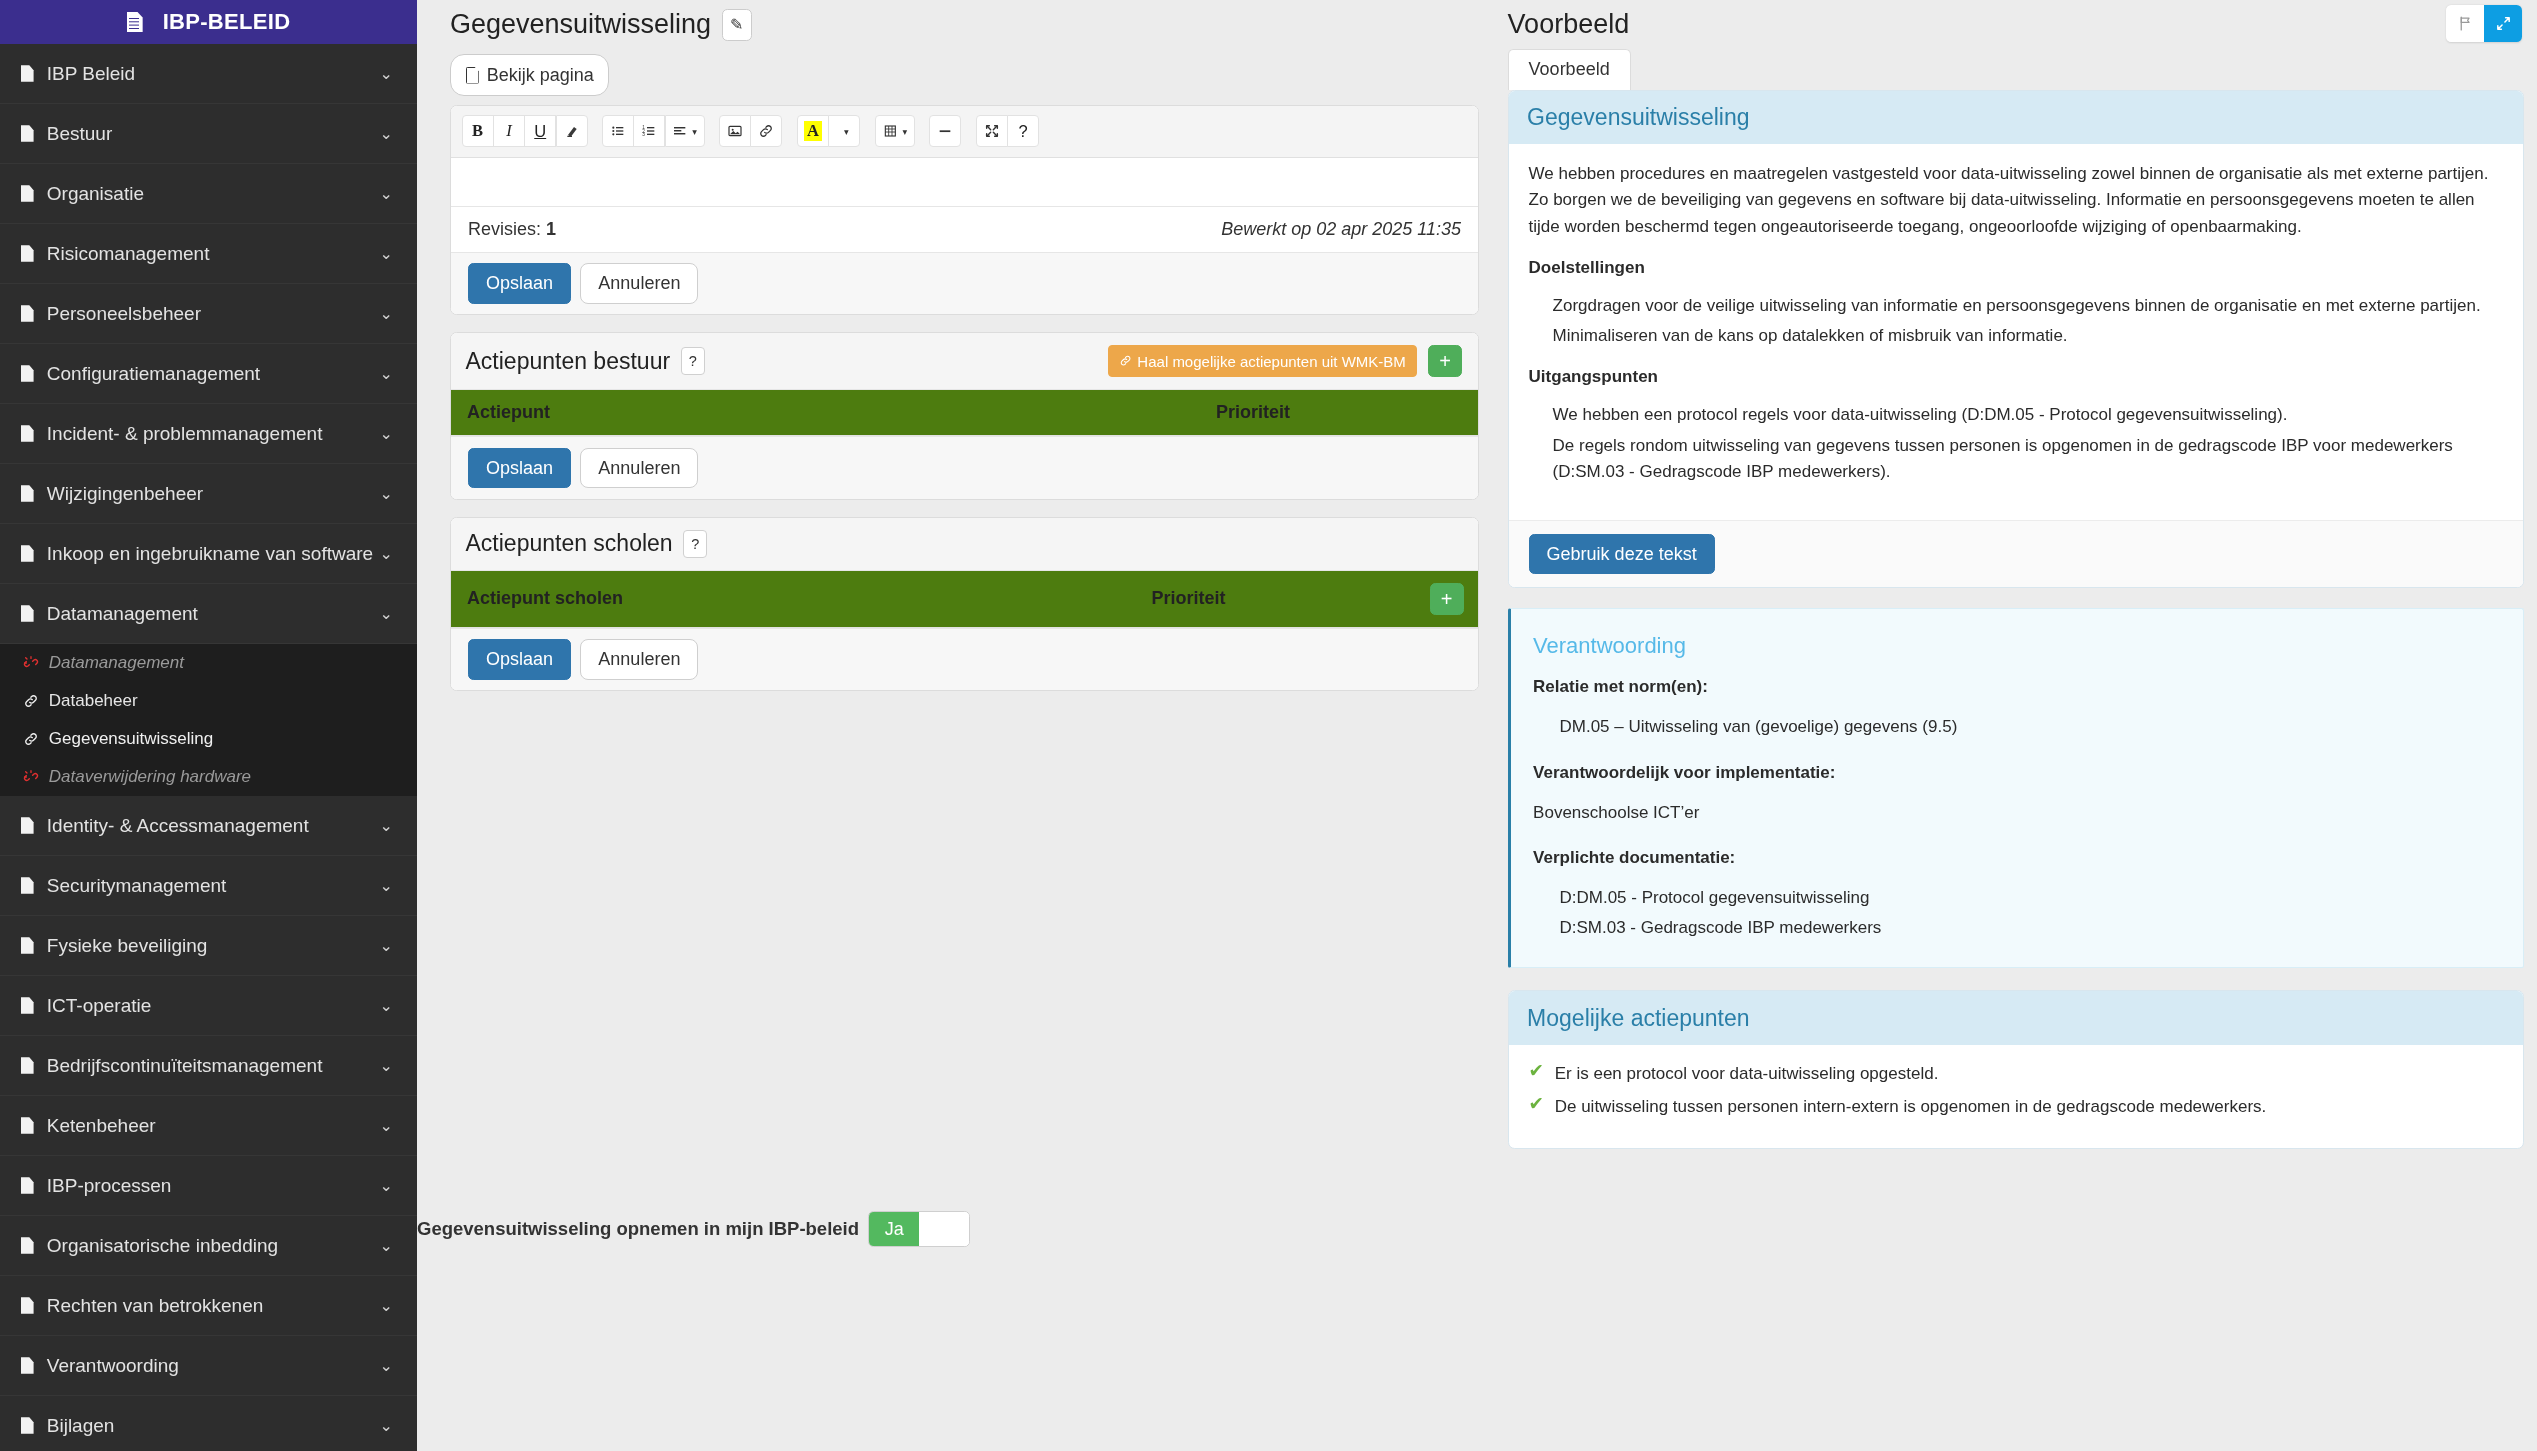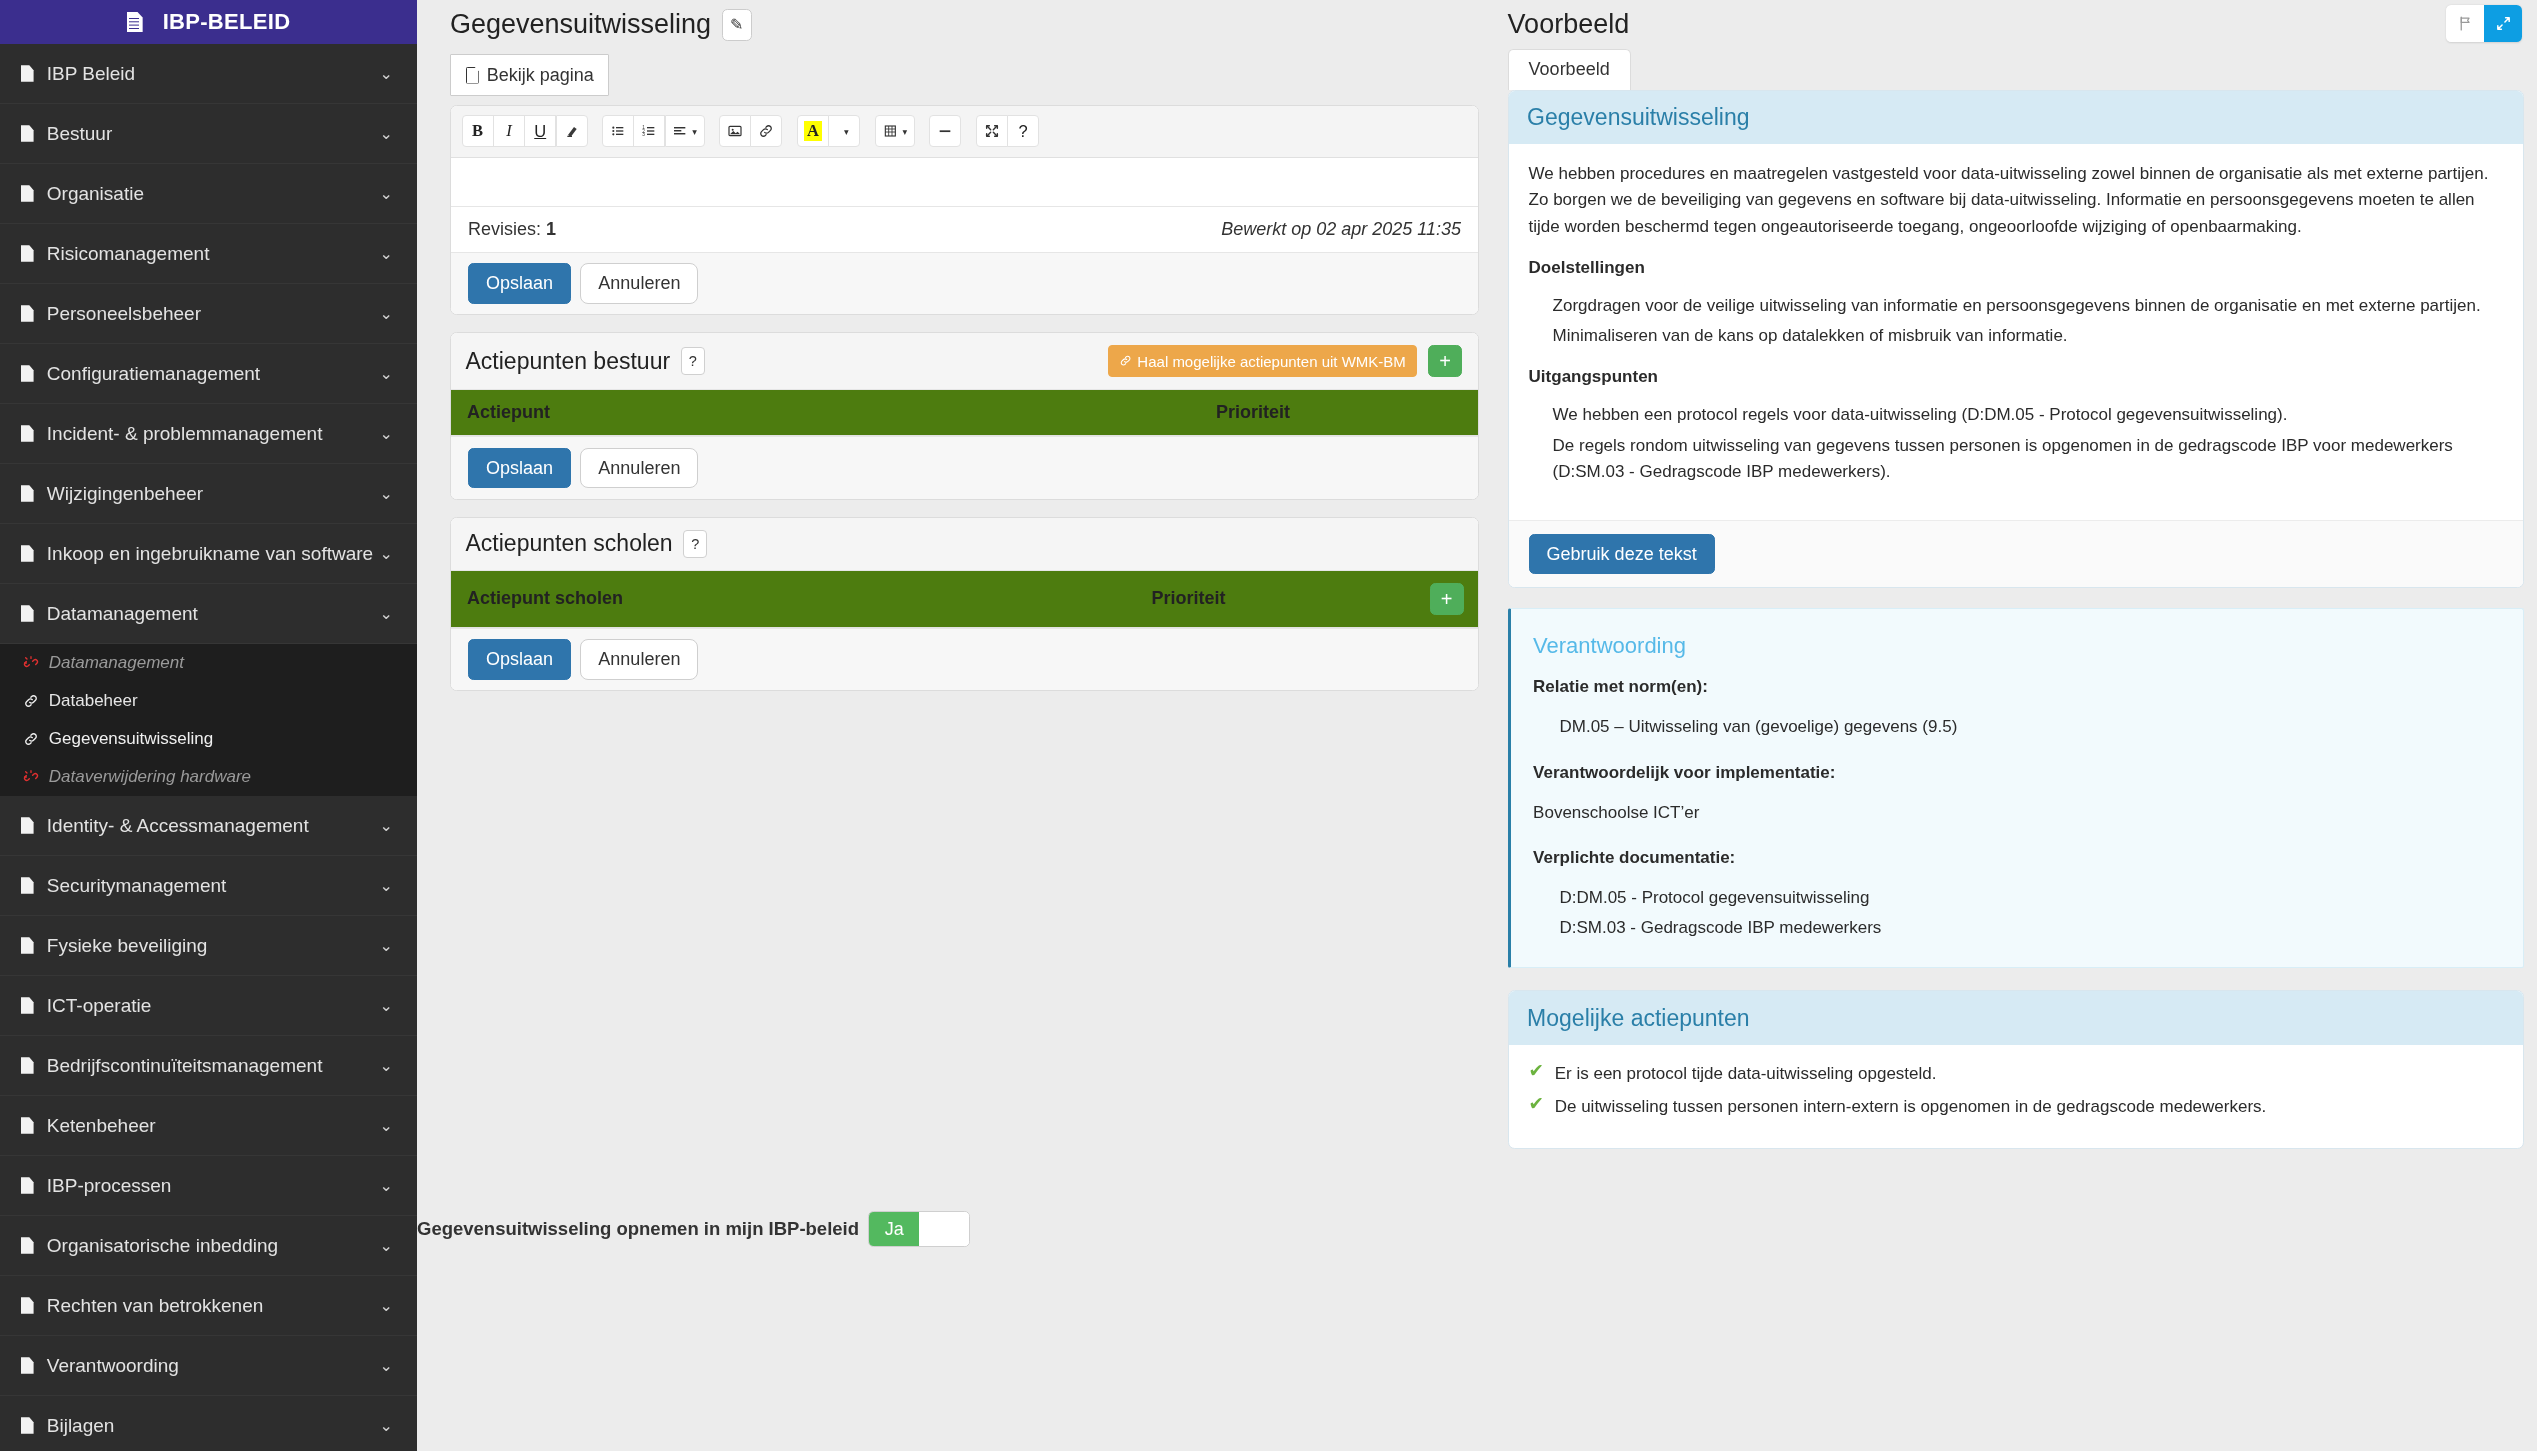--- a/index.html
+++ b/index.html
@@ -82,21 +82,21 @@
   }
   .page-title { font-size: 27px; color: #222; font-weight: 400; }
   .icon-btn-sq {
     width: 30px; height: 32px; background: #fff; border: 0.7px solid #ccc;
     border-radius: 5.3px; display: inline-flex; align-items: center; justify-content: center;
     cursor: pointer; font-size: 16px; color: #333;
   }
   .toolbar-row { padding: 5.3px 18.5px 9.3px 18.5px; }
   .btn-outline {
     display: inline-flex; align-items: center; gap: 8px;
-    background: #fff; border: 0.7px solid #ccc; border-radius: 1px;
+    background: #fff; border: 0.7px solid #ccc; border-radius: 14px;
     padding: 9.3px 14.5px; font-size: 18px; color: #333; cursor: pointer;
   }
   .page-ico { width: 13.2px; height: 17px; position: relative; display: inline-block; }
   .page-ico::before {
     content: ""; position: absolute; inset: 0; border: 1.3px solid #333; border-radius: 1.3px;
     clip-path: polygon(0 0, 66% 0, 100% 28%, 100% 100%, 0 100%);
   }
 
   .card {
     background: #fff; border: 0.7px solid #dcdcdc; border-radius: 6.6px;
@@ -685,21 +685,21 @@
     </section>
 
     <section class="panel">
       <div class="panel-head">
         <h4>Mogelijke actiepunten</h4>
       </div>
       <div class="panel-body">
         <ul class="checks">
           <li>
             <span class="check">✔</span>
-            <span>Er is een protocol tijde data-uitwisseling opgesteld.</span>
+            <span>Er is een protocol voor data-uitwisseling opgesteld.</span>
           </li>
           <li>
             <span class="check">✔</span>
             <span>De uitwisseling tussen personen intern-extern is opgenomen in de gedragscode medewerkers.</span>
           </li>
         </ul>
       </div>
     </section>
 
   </aside>

